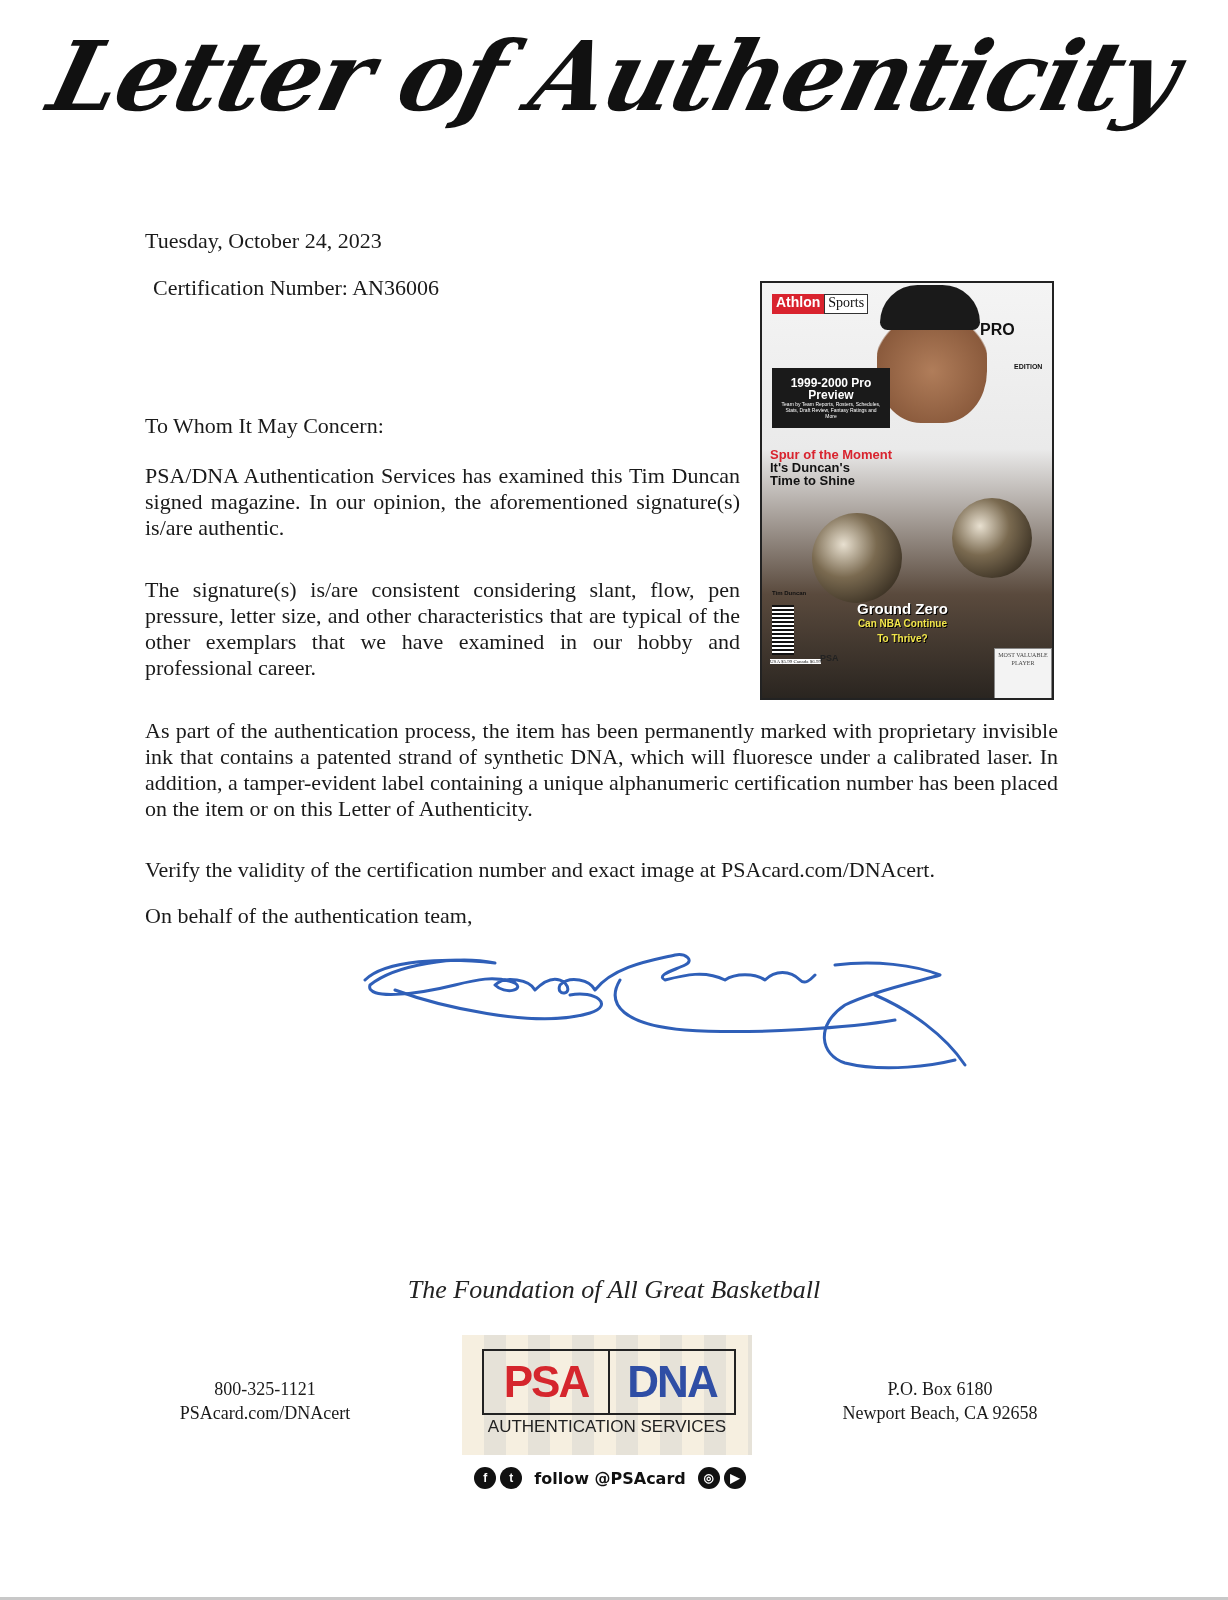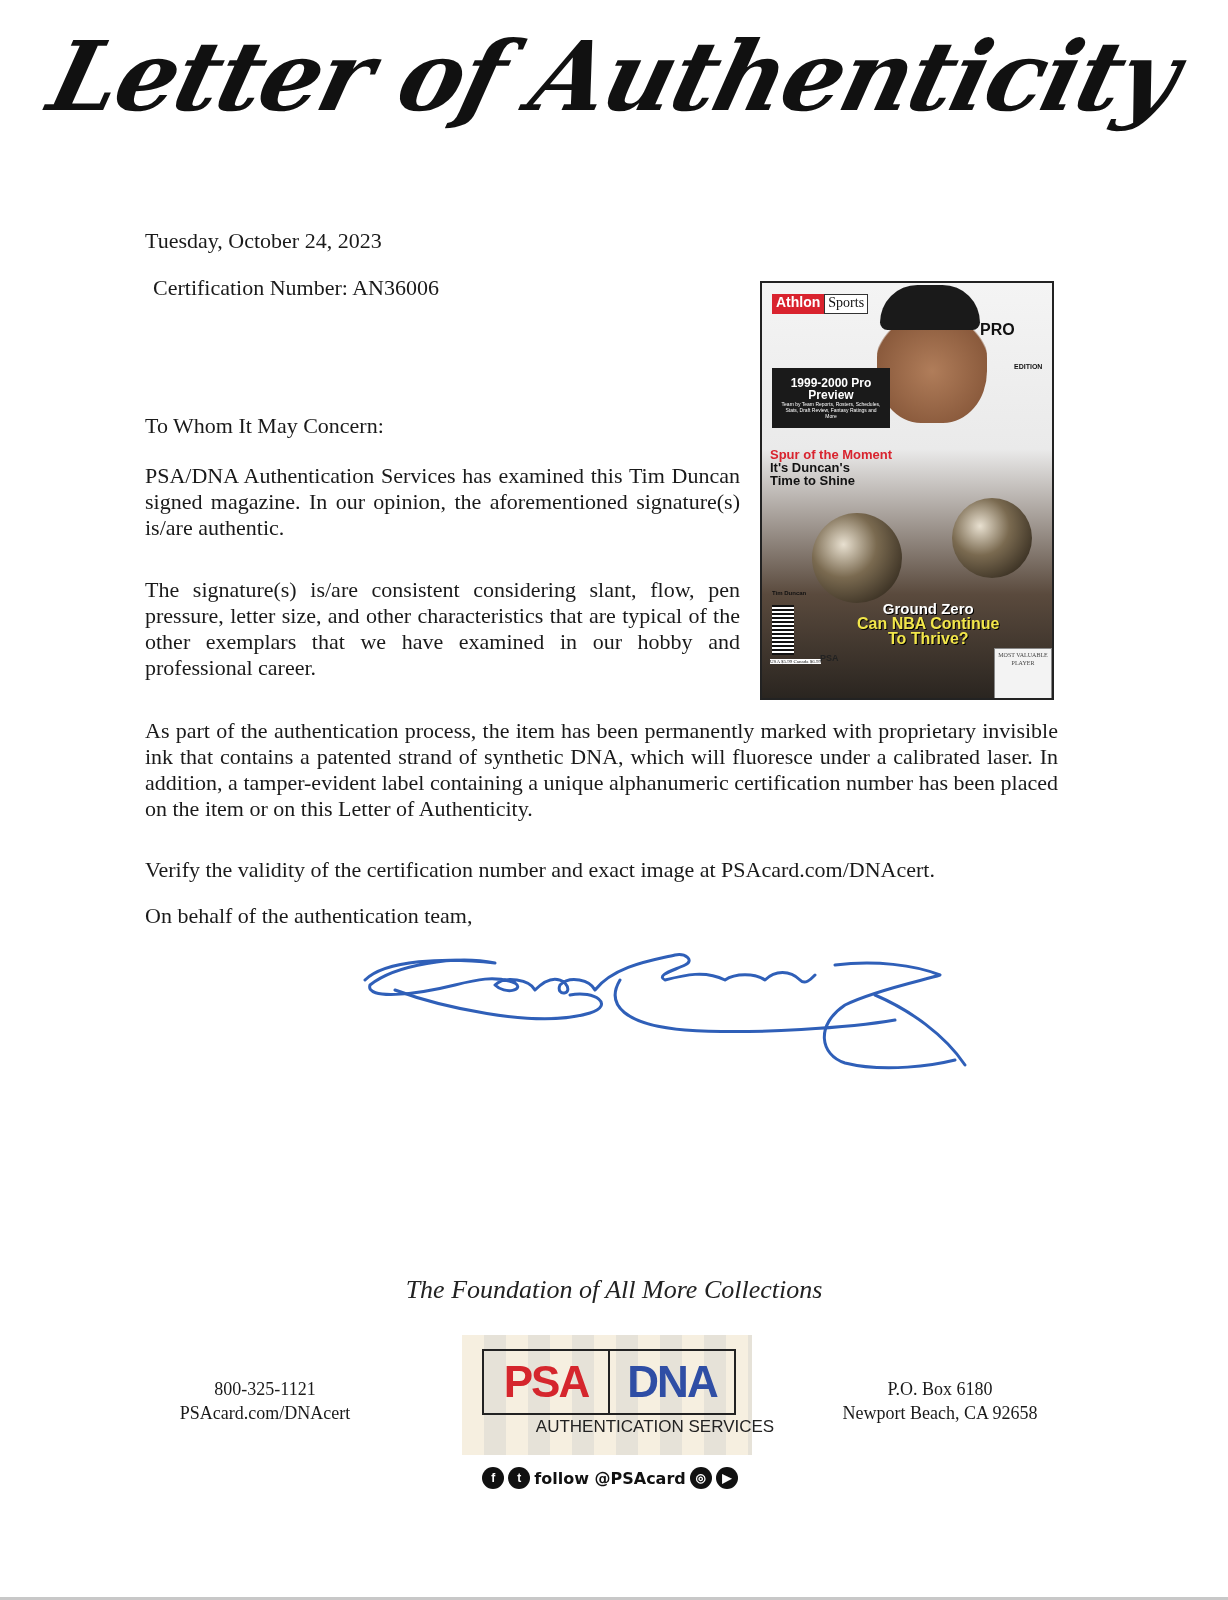--- a/index.html
+++ b/index.html
@@ -27,35 +27,35 @@
   .mag-preview .s { font-size: 5px; line-height: 6px; }
   .mag-face { position: absolute; left: 115px; top: 10px; width: 110px; height: 130px; border-radius: 50% 50% 40% 40%; background: radial-gradient(circle at 50% 60%, #b07d5a 0%, #8a5a3c 60%, transparent 62%); }
   .mag-cap { position: absolute; left: 118px; top: 2px; width: 100px; height: 45px; border-radius: 50px 50px 10px 10px; background: #1a1a1a; }
   .mag-spur { position: absolute; left: 8px; top: 165px; font-family: "Liberation Sans", sans-serif; font-weight: 900; line-height: 13px; }
   .mag-spur .r { color: #d9232e; font-size: 13px; }
   .mag-spur .b { color: #111; font-size: 13px; }
   .mag-trophy1 { position: absolute; left: 50px; top: 230px; width: 90px; height: 90px; border-radius: 50%; background: radial-gradient(circle at 35% 35%, #e8e0d0 0%, #7a6a50 40%, #2a2218 90%); }
   .mag-trophy2 { position: absolute; left: 190px; top: 215px; width: 80px; height: 80px; border-radius: 50%; background: radial-gradient(circle at 35% 35%, #e8e0d0 0%, #7a6a50 40%, #2a2218 90%); }
   .mag-ground { position: absolute; left: 95px; top: 318px; font-family: "Liberation Sans", sans-serif; font-weight: 900; text-align: center; line-height: 15px; }
   .mag-ground .w { color: #fff; font-size: 15px; text-shadow: 1px 1px 0 #000; }
-  .mag-ground .y { color: #f2e64a; font-size: 16px; text-shadow: 1px 1px 0 #000; }
+  .mag-ground .y { color: #f2e64a; font-size: 10px; text-shadow: 1px 1px 0 #000; }
   .mag-name { position: absolute; left: 10px; top: 307px; font-family: "Liberation Sans", sans-serif; font-weight: bold; font-size: 6px; color: #111; }
   .mag-barcode { position: absolute; left: 10px; top: 322px; width: 22px; height: 50px; background: repeating-linear-gradient(180deg, #111 0 2px, #fff 2px 4px); }
   .mag-price { position: absolute; left: 8px; top: 376px; font-size: 5px; color: #222; background: #fff; }
   .mag-psa { position: absolute; left: 58px; top: 370px; font-family: "Liberation Sans", sans-serif; font-weight: bold; font-size: 9px; color: #222; }
   .mag-mvp { position: absolute; left: 232px; top: 365px; width: 56px; height: 48px; background: #f3f3f3; border: 1px solid #888; font-size: 6px; text-align: center; color: #444; line-height: 8px; padding-top: 2px; }
   .signature { position: absolute; left: 355px; top: 935px; width: 620px; height: 140px; }
   .tagline { position: absolute; left: 0; top: 1275px; width: 1228px; text-align: center; font-style: italic; font-size: 26px; color: #222; }
   .footer-left { position: absolute; left: 140px; top: 1377px; width: 250px; text-align: center; font-size: 18px; line-height: 24px; }
   .footer-right { position: absolute; left: 815px; top: 1377px; width: 250px; text-align: center; font-size: 18px; line-height: 24px; }
   .logo-box { position: absolute; left: 462px; top: 1335px; width: 290px; height: 120px; background: repeating-linear-gradient(90deg, #f6efe0 0 22px, #e6e2d8 22px 44px); }
   .logo-frame { position: absolute; left: 20px; top: 14px; width: 250px; height: 62px; border: 2px solid #222; display: flex; }
   .logo-psa { flex: 1; border-right: 2px solid #222; display: flex; align-items: center; justify-content: center; color: #d5262d; font-family: "Liberation Sans", sans-serif; font-weight: 900; font-size: 44px; letter-spacing: -2px; }
   .logo-dna { flex: 1; display: flex; align-items: center; justify-content: center; color: #2f4ea5; font-family: "Liberation Sans", sans-serif; font-weight: 900; font-size: 44px; letter-spacing: -2px; }
-  .logo-sub { position: absolute; left: 0; top: 82px; width: 290px; text-align: center; font-family: "Liberation Sans", sans-serif; font-size: 17px; color: #222; padding-left: 48px; }
+  .logo-sub { position: absolute; left: 0; top: 82px; width: 290px; text-align: center; font-family: "Liberation Sans", sans-serif; font-size: 17px; color: #222; }
   .social { position: absolute; left: 460px; top: 1467px; width: 300px; display: flex; align-items: center; justify-content: center; gap: 4px; font-family: "DejaVu Sans", sans-serif; font-weight: bold; font-size: 16px; color: #111; }
   .soc-icon { width: 22px; height: 22px; border-radius: 50%; background: #111; color: #fff; font-size: 12px; display: inline-flex; align-items: center; justify-content: center; font-family: "Liberation Sans", sans-serif; font-weight: bold; }
   .bottom-rule { position: absolute; left: 0; top: 1597px; width: 1228px; height: 3px; background: #c8c8c8; }
 </style>
 </head>
 <body>
 
 <div class="title">Letter of Authenticity</div>
 
 <div class="meta date">Tuesday, October 24, 2023</div>
@@ -101,39 +101,39 @@
 <div class="para p5">On behalf of the authentication team,</div>
 
 <svg class="signature" viewBox="0 0 620 140" fill="none" stroke="#2f5fb8" stroke-width="3" stroke-linecap="round" stroke-linejoin="round">
   <path d="M10 45 C 30 25, 90 22, 140 28 C 100 20, 40 30, 15 50 C 10 65, 60 60, 100 50 C 120 45, 140 40, 160 48 C 170 55, 150 60, 140 50 C 150 40, 175 45, 180 55 C 190 45, 200 40, 210 48 C 220 60, 200 62, 205 50 C 215 40, 235 45, 240 55 C 260 30, 300 25, 320 20 C 330 18, 340 25, 330 30 C 320 35, 300 40, 310 45 C 330 40, 350 35, 370 45 C 380 38, 400 38, 410 45 C 420 35, 435 35, 445 45 C 450 50, 455 45, 460 40"></path>
   <path d="M40 55 C 80 70, 180 95, 235 78 C 260 70, 240 55, 215 60"></path>
   <path d="M265 45 C 250 70, 270 90, 330 95 C 400 100, 500 92, 540 85"></path>
   <path d="M480 30 C 520 25, 560 30, 585 40 C 570 45, 520 55, 490 70 C 460 90, 465 120, 490 128 C 530 138, 580 130, 600 125"></path>
   <path d="M520 60 C 555 75, 590 100, 610 130"></path>
 </svg>
 
-<div class="tagline">The Foundation of All More Collections</div>
+<div class="tagline">The Foundation of All Great Basketball</div>
 
 <div class="footer-left">
   <div>800-325-1121</div>
   <div>PSAcard.com/DNAcert</div>
 </div>
 
 <div class="logo-box">
   <div class="logo-frame">
     <div class="logo-psa">PSA</div>
     <div class="logo-dna">DNA</div>
   </div>
   <div class="logo-sub">AUTHENTICATION SERVICES</div>
 </div>
 
 <div class="social">
   <span class="soc-icon">f</span>
   <span class="soc-icon">t</span>
-  <span style="margin:0 0;">follow @PSAcard</span>
+  <span style="margin:0 8px;">follow @PSAcard</span>
   <span class="soc-icon">◎</span>
   <span class="soc-icon">▶</span>
 </div>
 
 <div class="footer-right">
   <div>P.O. Box 6180</div>
   <div>Newport Beach, CA 92658</div>
 </div>
 
 <div class="bottom-rule"></div>

